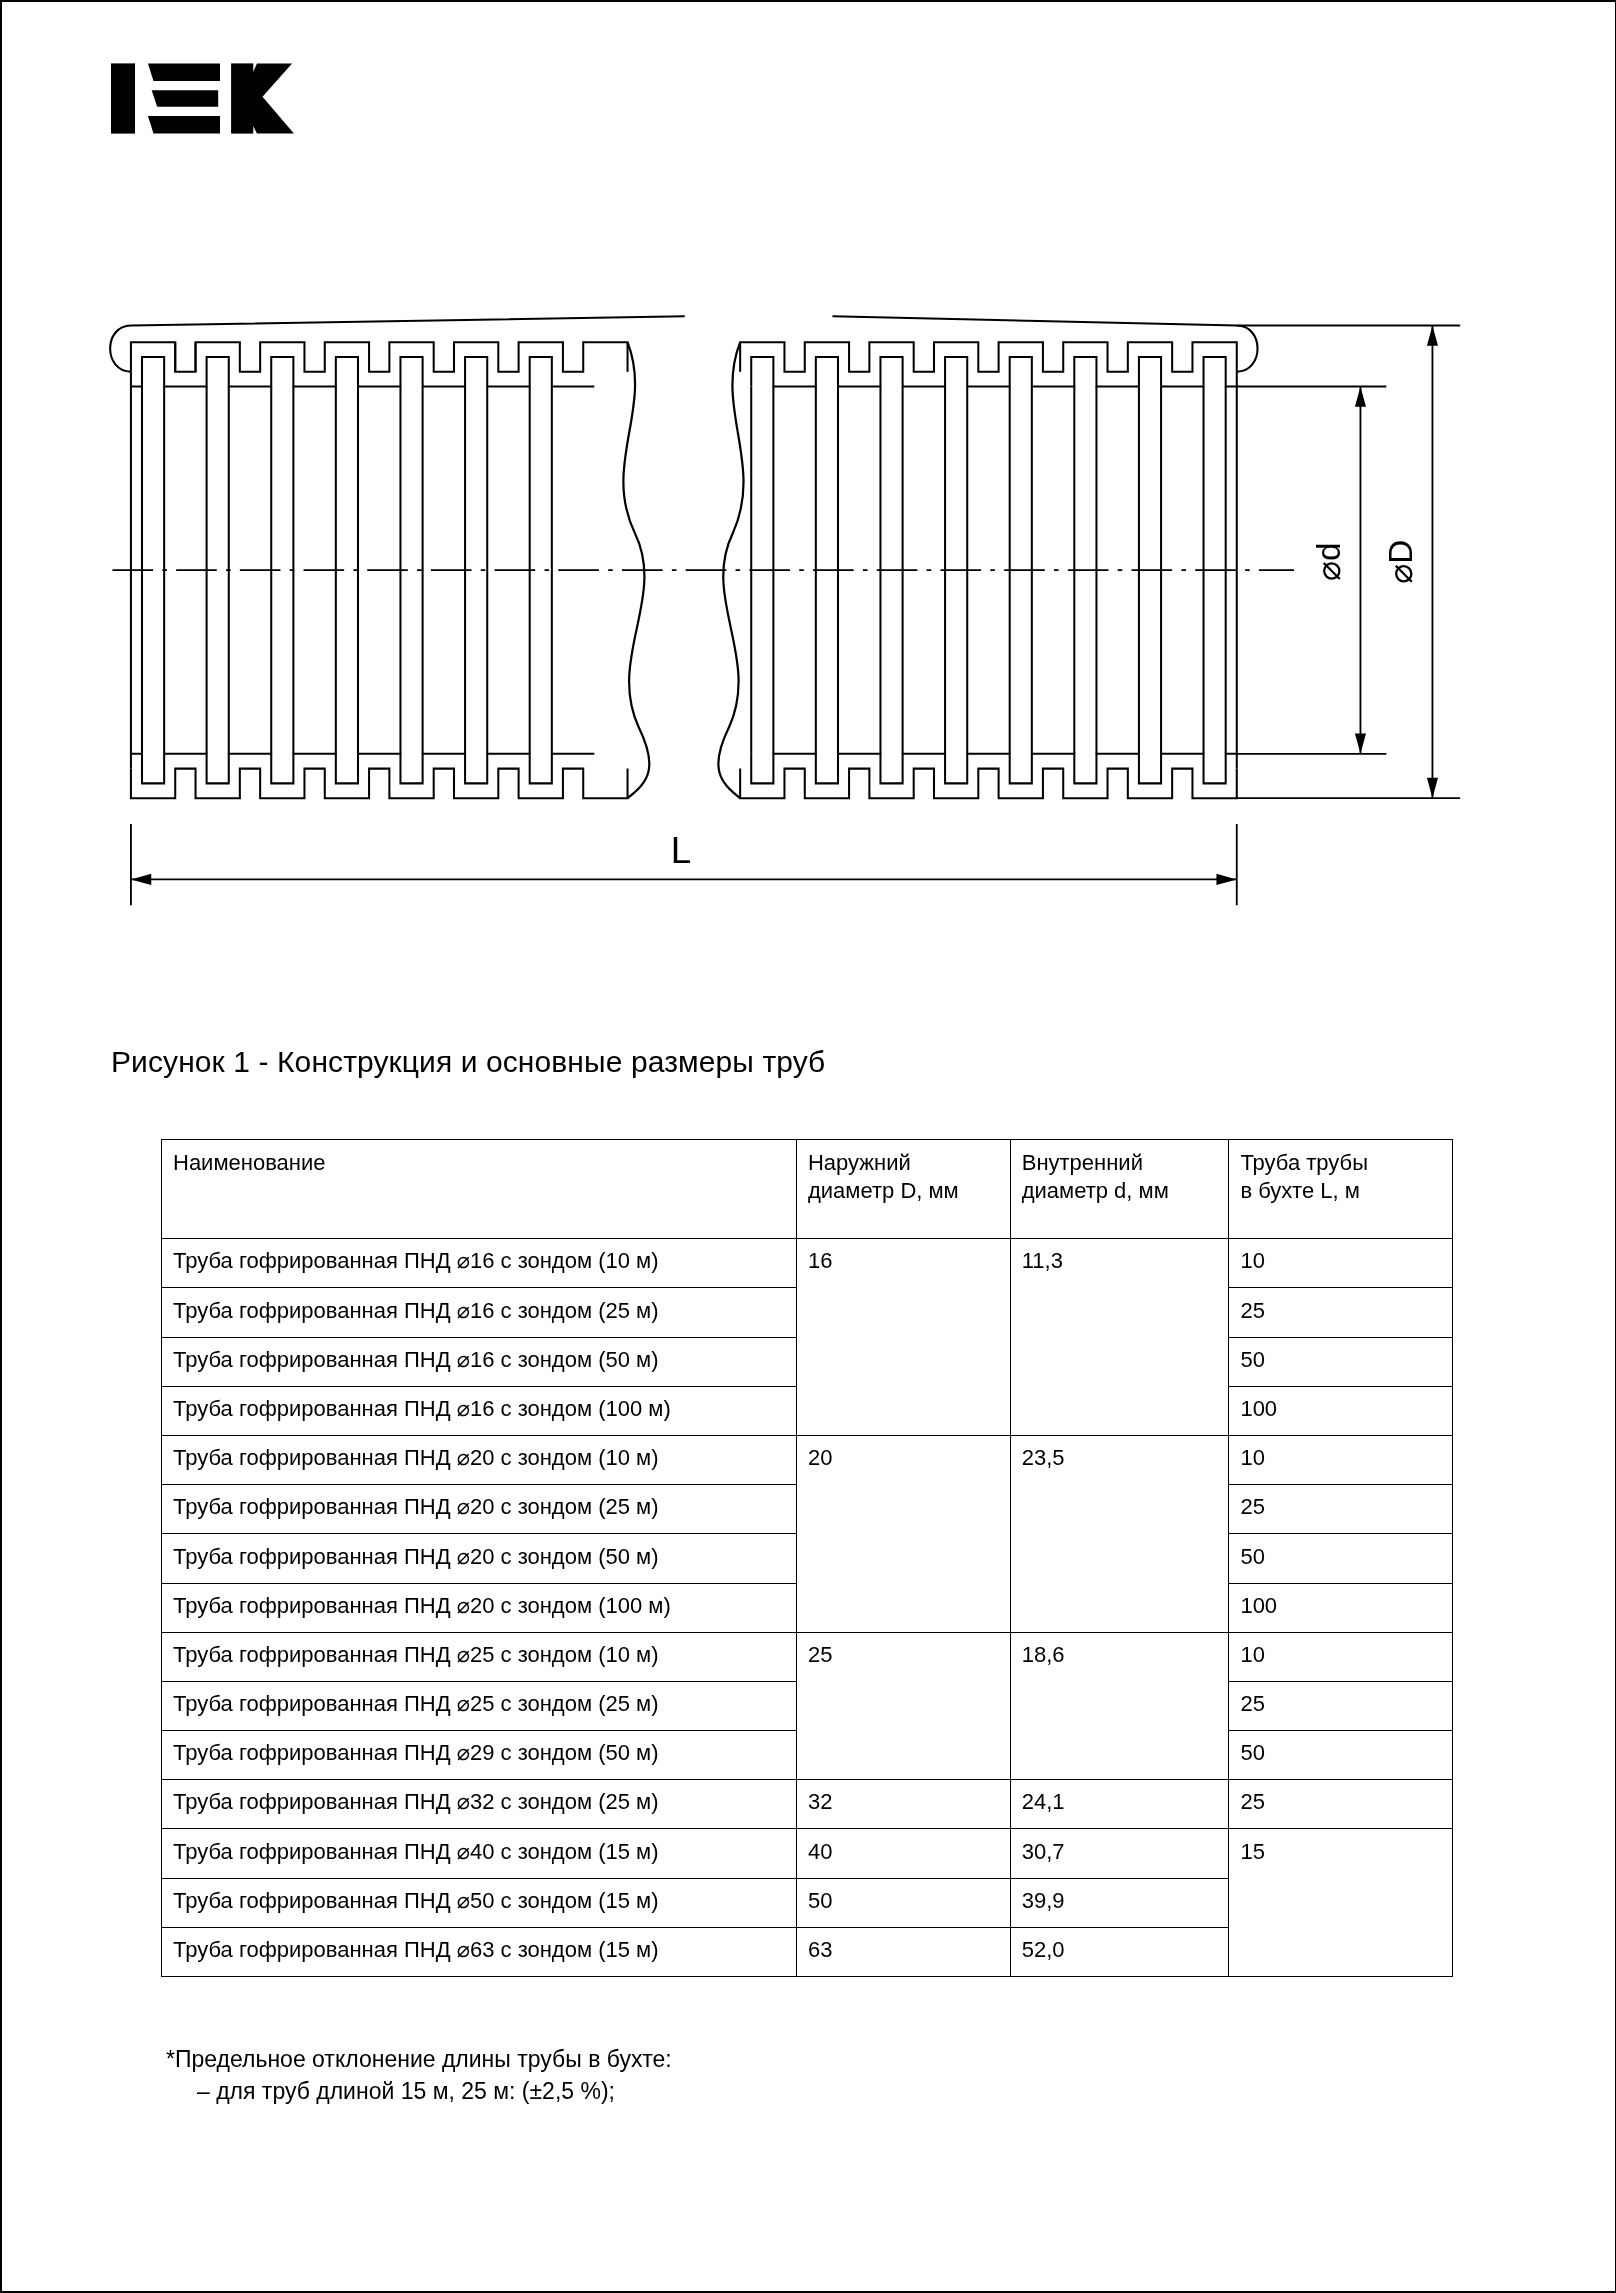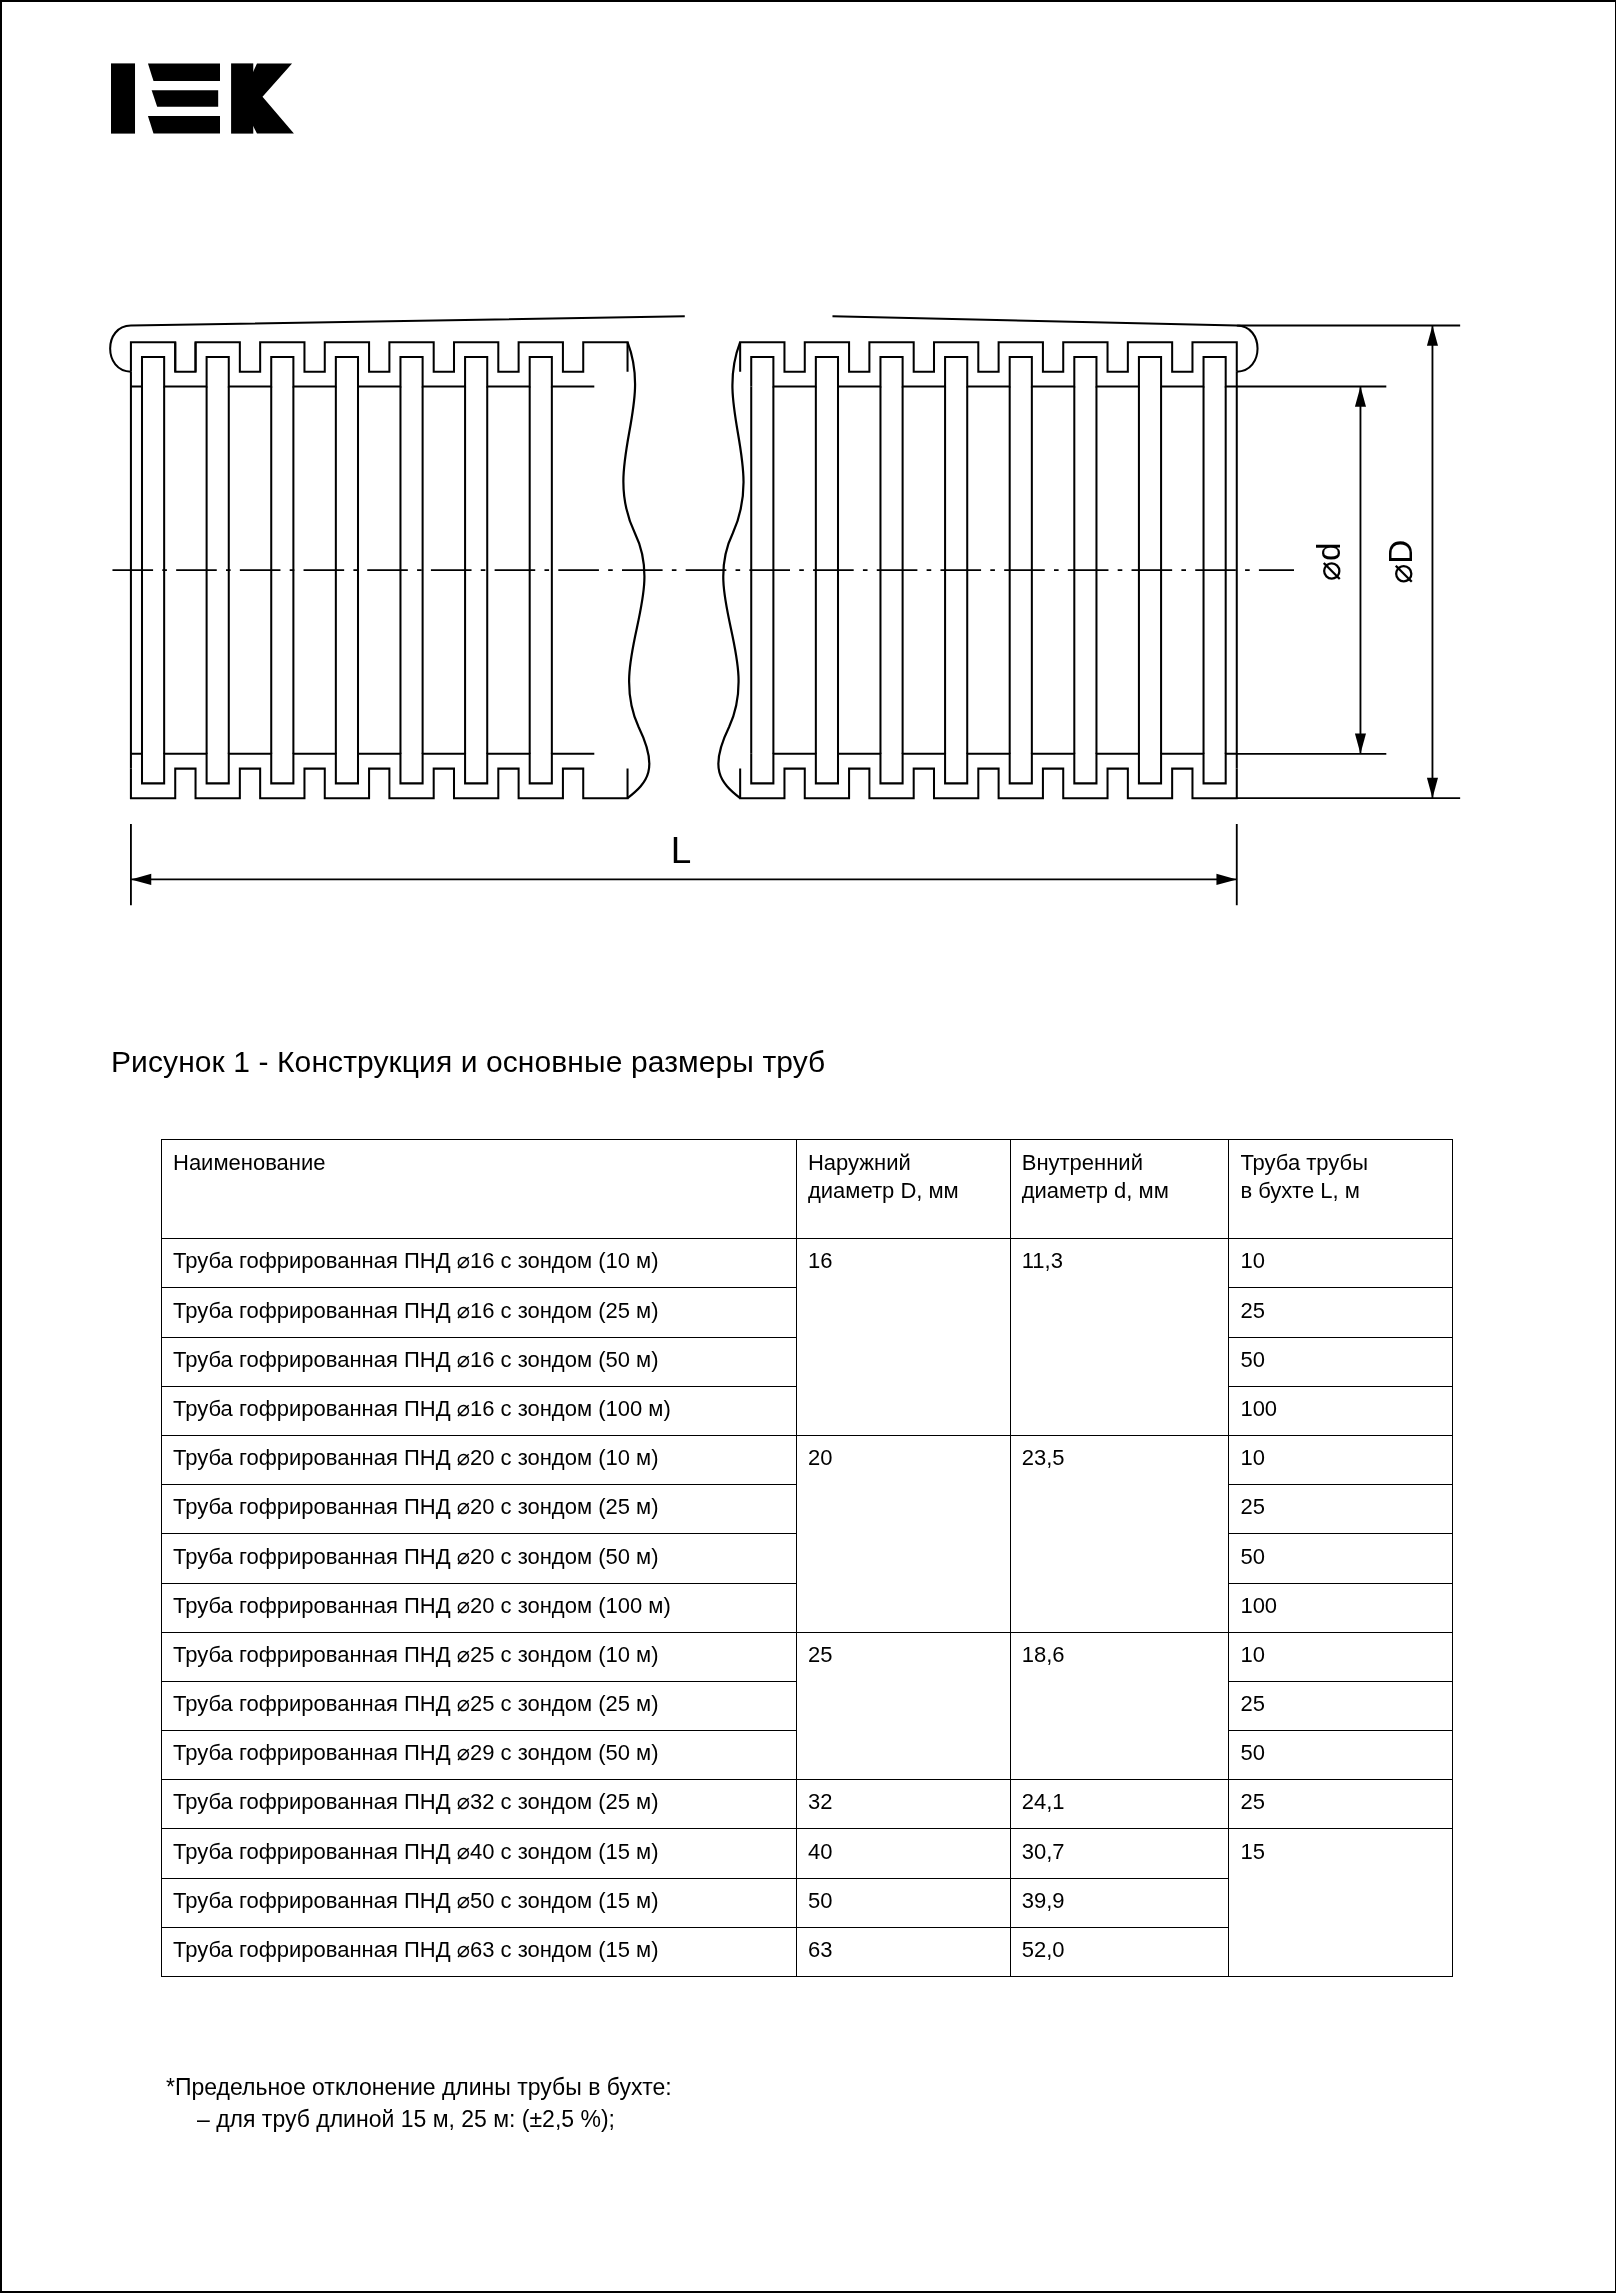--- a/index.html
+++ b/index.html
@@ -83,21 +83,20 @@
 
   .thick-top td { border-top-width: 2.8px; }
 
   
   .footnote {
     position: absolute;
     left: 164px;
     top: 2042px;
     font-size: 23px;
     line-height: 1.38;
-    margin-top: 28px;
   }
   .footnote div.indent { padding-left: 31px; }
 </style>
 </head>
 <body>
 
 <div class="page">
 
   <div class="logo">
     <svg width="194" height="85" viewBox="0 0 210 92" xmlns="http://www.w3.org/2000/svg">

